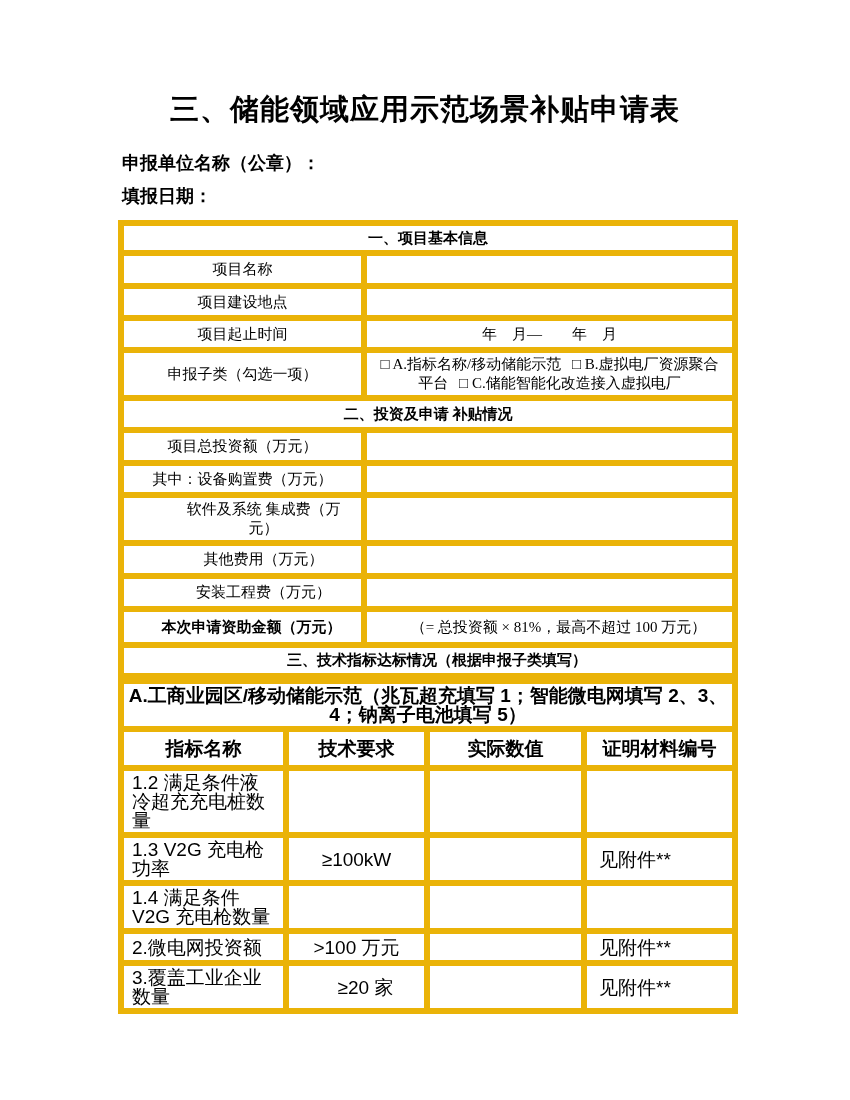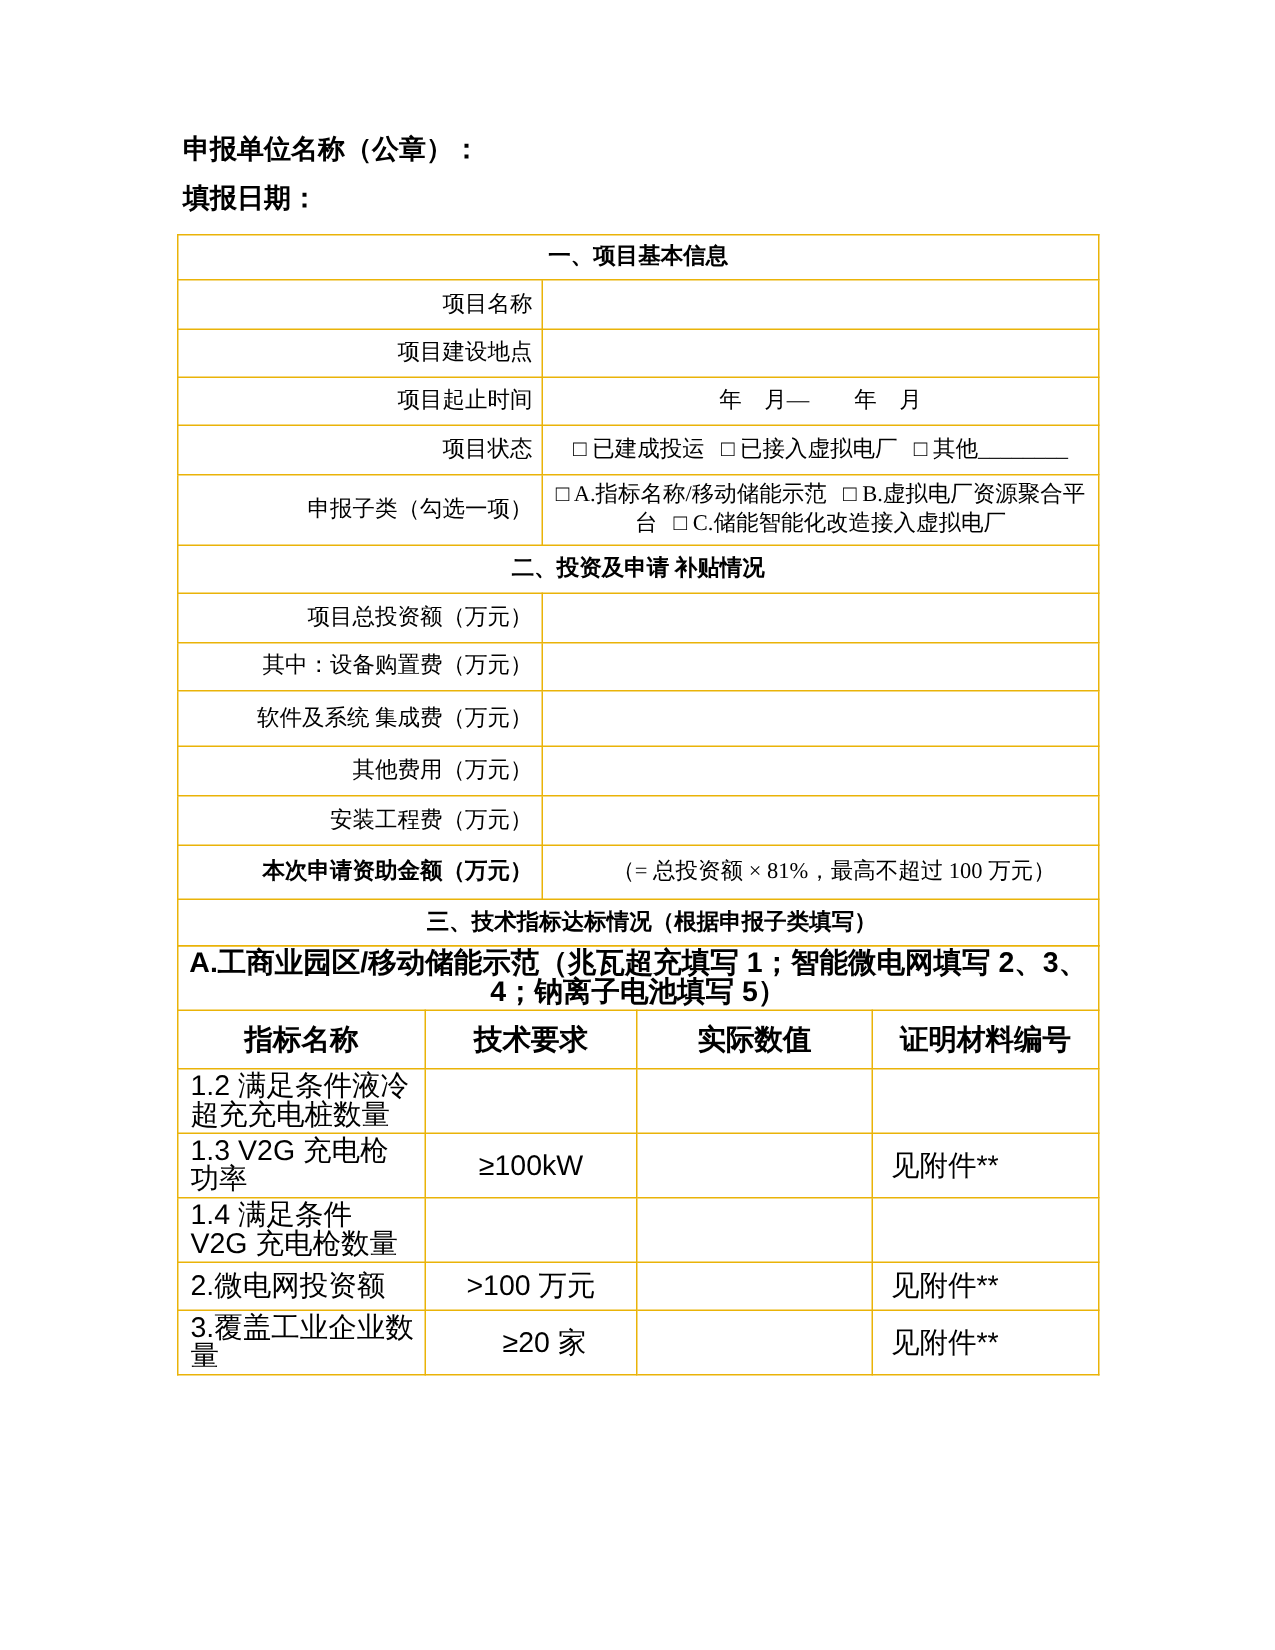--- a/index.html
+++ b/index.html
@@ -30,31 +30,31 @@
     font-weight: bold;
     line-height: 18px;
   }
   table.form {
     width: 614px;
     border-collapse: collapse;
     table-layout: fixed;
     font-size: 15px;
   }
   table.form td {
-    border: 1px solid #eab308;
+    border: 6px solid #eab308;
     padding: 2px 6px;
     vertical-align: middle;
     line-height: 19px;
     overflow: hidden;
   }
   td.section-header {
     text-align: center;
     font-weight: bold;
   }
-  td.label-cell { text-align: right; padding-left: 9px; margin-left: 44px; }
+  td.label-cell { text-align: center; padding-left: 9px; margin-left: 44px; }
   td.label-cell.indent { padding-left: 48px; }
   td.label-cell.bold { font-weight: bold; }
   td.value-cell { text-align: center; }
   .opt { white-space: normal; }
   .opt + .opt { margin-left: 7px; }
 
   table.tech {
     margin-top: -1px;
     font-family: "Liberation Sans", "DejaVu Sans", sans-serif;
     font-size: 19px;
@@ -82,20 +82,21 @@
   tr.h37 td { height: 37px; }
   tr.h39 td { height: 39px; }
   tr.h28 td { height: 28px; }
   tr.h47 td { height: 47px; }
 </style>
 </head>
 <body>
 
 <div class="sheet">
 
+  <h1 class="doc-title">三、储能领域应用示范场景补贴申请表</h1>
 
   <p class="meta-line">申报单位名称（公章）：</p>
   <p class="meta-line">填报日期：</p>
 
   <table class="form">
     <colgroup>
         <col style="width:243px">
         <col style="width:371px">
       </colgroup>
 
@@ -112,28 +113,20 @@
     <tr class="h32">
       <td class="label-cell">项目建设地点</td>
       <td class="value-cell"></td>
     </tr>
 
     <tr class="h32">
       <td class="label-cell">项目起止时间</td>
       <td class="value-cell">年　月—　　年　月</td>
     </tr>
 
-    <tr class="h33">
-      <td class="label-cell">项目状态</td>
-      <td class="value-cell">
-        <span class="opt">□ 已建成投运</span>
-        <span class="opt">□ 已接入虚拟电厂</span>
-        <span class="opt">□ 其他________</span>
-      </td>
-    </tr>
 
     <tr class="h47">
       <td class="label-cell">申报子类（勾选一项）</td>
       <td class="value-cell">
         <span class="opt">□ A.指标名称/移动储能示范</span>
         <span class="opt">□ B.虚拟电厂资源聚合平台</span>
         <span class="opt">□ C.储能智能化改造接入虚拟电厂</span>
       </td>
     </tr>
 

